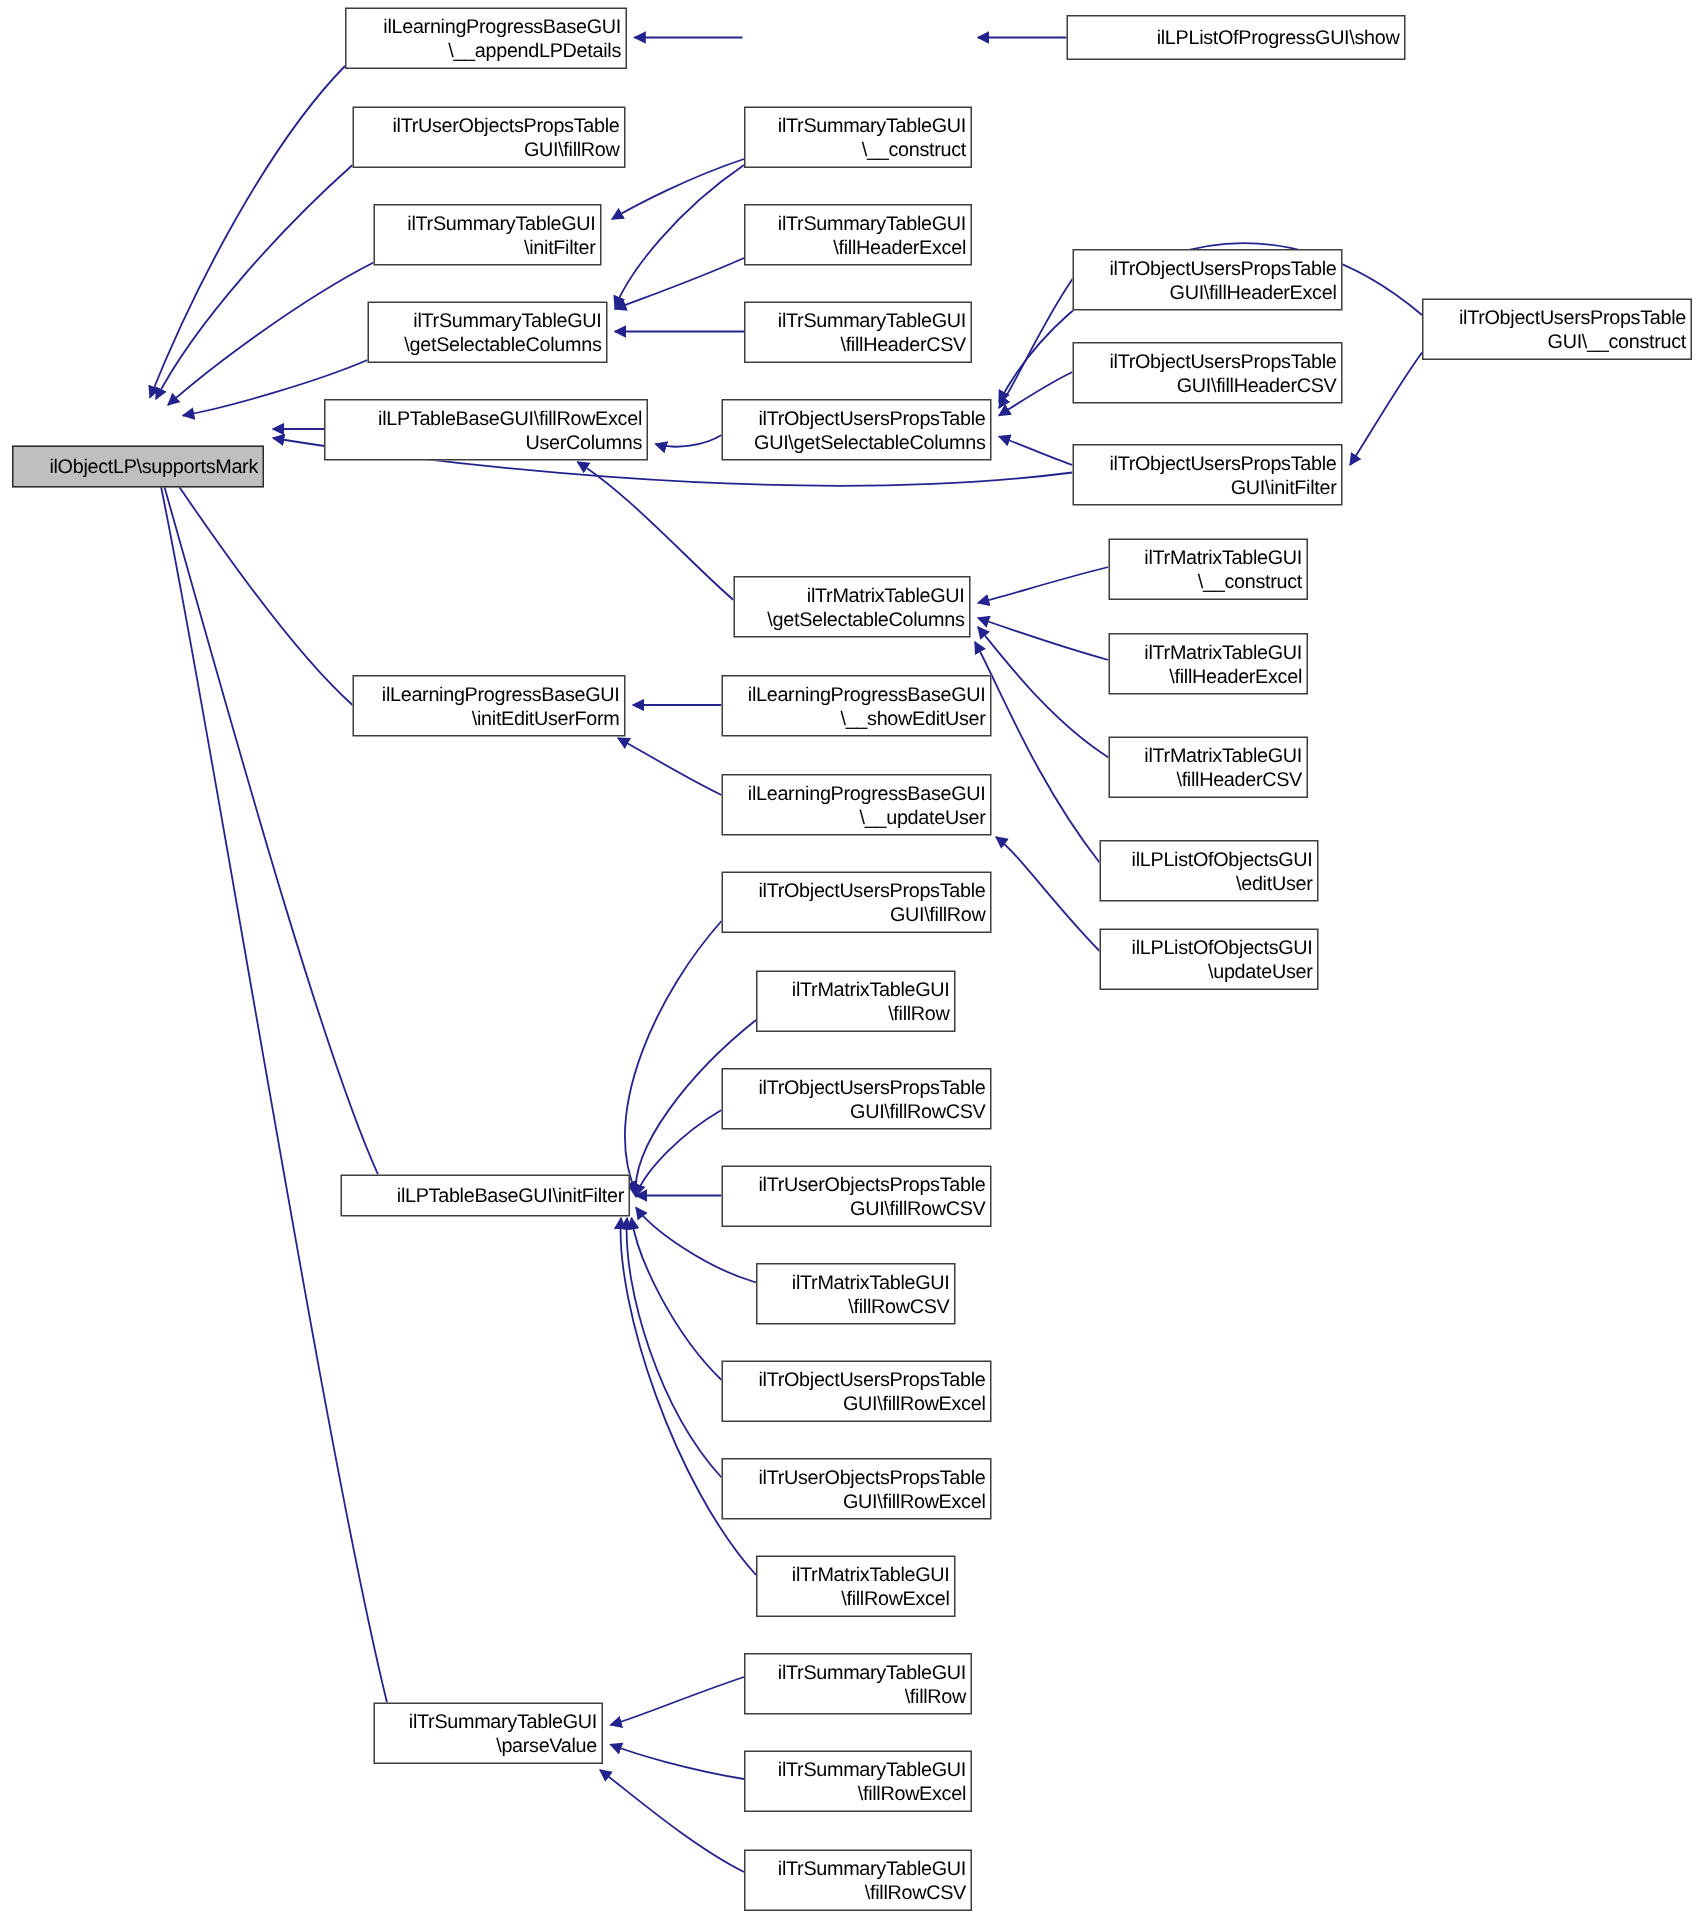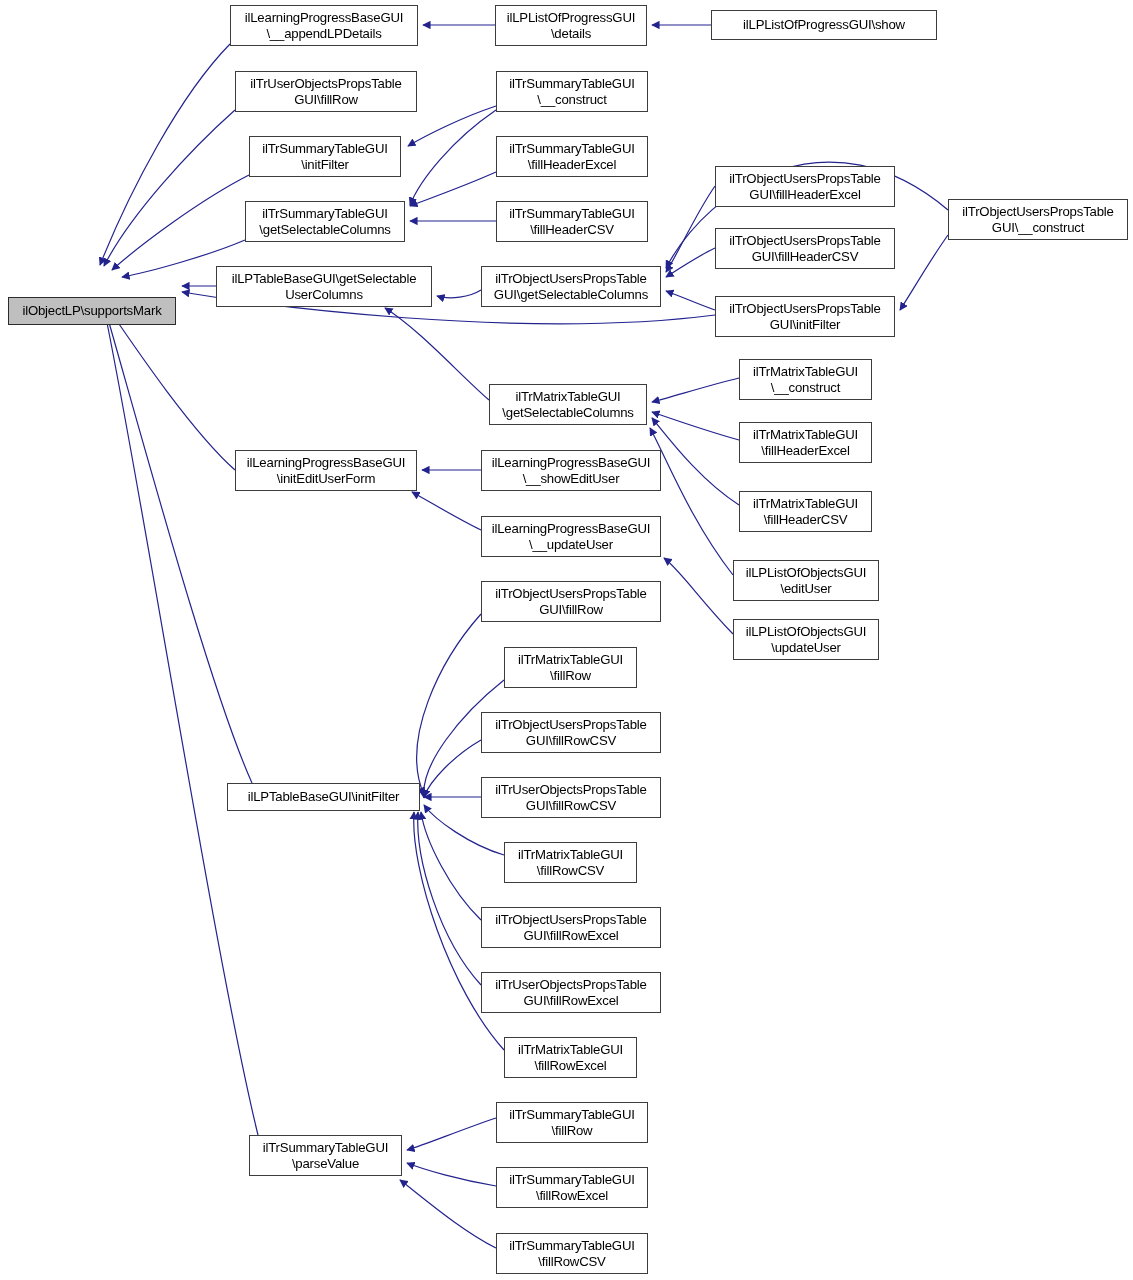--- a/index.html
+++ b/index.html
@@ -26,21 +26,21 @@
     position: absolute;
     box-sizing: border-box;
     border: 1px solid #3d3d3d;
     background: #ffffff;
     color: #000000;
     font-size: 13.2px;
     line-height: 15.5px;
     display: flex;
     align-items: center;
     justify-content: center;
-    text-align: center;
+    text-align: right;
     letter-spacing: -0.2px;
     white-space: pre-line;
     overflow: hidden;
   }
   .gnode.root {
     background: #bfbfbf;
     border-color: #2b2b2b;
   }
   .gnode span {
     display: block;
@@ -96,42 +96,40 @@
       <path d="M 504,1050 C 450,990 410,870 414,812" fill="none" stroke="#23238e" stroke-width="1.2" marker-end="url(#arrowhead)"></path>
       <path d="M 252,783 C 210,690 140,430 104,305" fill="none" stroke="#23238e" stroke-width="1.2" marker-end="url(#arrowhead)"></path>
       <path d="M 496,1118 C 460,1130 425,1145 407,1150" fill="none" stroke="#23238e" stroke-width="1.2" marker-end="url(#arrowhead)"></path>
       <path d="M 496,1186 C 460,1180 425,1170 407,1163" fill="none" stroke="#23238e" stroke-width="1.2" marker-end="url(#arrowhead)"></path>
       <path d="M 496,1248 C 460,1230 420,1195 400,1180" fill="none" stroke="#23238e" stroke-width="1.2" marker-end="url(#arrowhead)"></path>
       <path d="M 258,1135 C 215,960 140,480 104,308" fill="none" stroke="#23238e" stroke-width="1.2" marker-end="url(#arrowhead)"></path>
     </svg>
 <div class="gnode root" style="left: 8px; top: 272px; width: 168px; height: 28px; margin-top: 25px;"><span>ilObjectLP\supportsMark</span></div>
     <div class="gnode" style="left: 230px; top: 5px; width: 188px; height: 41px;"><span>ilLearningProgressBaseGUI
 \__appendLPDetails</span></div>
-    <div class="gnode" style="left: 495px; top: 5px; width: 152px; height: 41px;"><span>ilLPListOfProgressGUI
-\details</span></div>
     <div class="gnode" style="left: 711px; top: 10px; width: 226px; height: 30px;"><span>ilLPListOfProgressGUI\show</span></div>
     <div class="gnode" style="left: 235px; top: 71px; width: 182px; height: 41px;"><span>ilTrUserObjectsPropsTable
 GUI\fillRow</span></div>
     <div class="gnode" style="left: 496px; top: 71px; width: 152px; height: 41px;"><span>ilTrSummaryTableGUI
 \__construct</span></div>
     <div class="gnode" style="left: 249px; top: 136px; width: 152px; height: 41px;"><span>ilTrSummaryTableGUI
 \initFilter</span></div>
     <div class="gnode" style="left: 496px; top: 136px; width: 152px; height: 41px;"><span>ilTrSummaryTableGUI
 \fillHeaderExcel</span></div>
     <div class="gnode" style="left: 715px; top: 166px; width: 180px; height: 41px;"><span>ilTrObjectUsersPropsTable
 GUI\fillHeaderExcel</span></div>
     <div class="gnode" style="left: 948px; top: 199px; width: 180px; height: 41px;"><span>ilTrObjectUsersPropsTable
 GUI\__construct</span></div>
     <div class="gnode" style="left: 245px; top: 201px; width: 160px; height: 41px;"><span>ilTrSummaryTableGUI
 \getSelectableColumns</span></div>
     <div class="gnode" style="left: 496px; top: 201px; width: 152px; height: 41px;"><span>ilTrSummaryTableGUI
 \fillHeaderCSV</span></div>
     <div class="gnode" style="left: 715px; top: 228px; width: 180px; height: 41px;"><span>ilTrObjectUsersPropsTable
 GUI\fillHeaderCSV</span></div>
-    <div class="gnode" style="left: 216px; top: 266px; width: 216px; height: 41px;"><span>ilLPTableBaseGUI\getSelectable
+    <div class="gnode" style="left: 216px; top: 266px; width: 216px; height: 41px;"><span>ilLPTableBaseGUI\fillRowExcel
 UserColumns</span></div>
     <div class="gnode" style="left: 481px; top: 266px; width: 180px; height: 41px;"><span>ilTrObjectUsersPropsTable
 GUI\getSelectableColumns</span></div>
     <div class="gnode" style="left: 715px; top: 296px; width: 180px; height: 41px;"><span>ilTrObjectUsersPropsTable
 GUI\initFilter</span></div>
     <div class="gnode" style="left: 739px; top: 359px; width: 133px; height: 41px;"><span>ilTrMatrixTableGUI
 \__construct</span></div>
     <div class="gnode" style="left: 489px; top: 384px; width: 158px; height: 41px;"><span>ilTrMatrixTableGUI
 \getSelectableColumns</span></div>
     <div class="gnode" style="left: 739px; top: 422px; width: 133px; height: 41px;"><span>ilTrMatrixTableGUI

